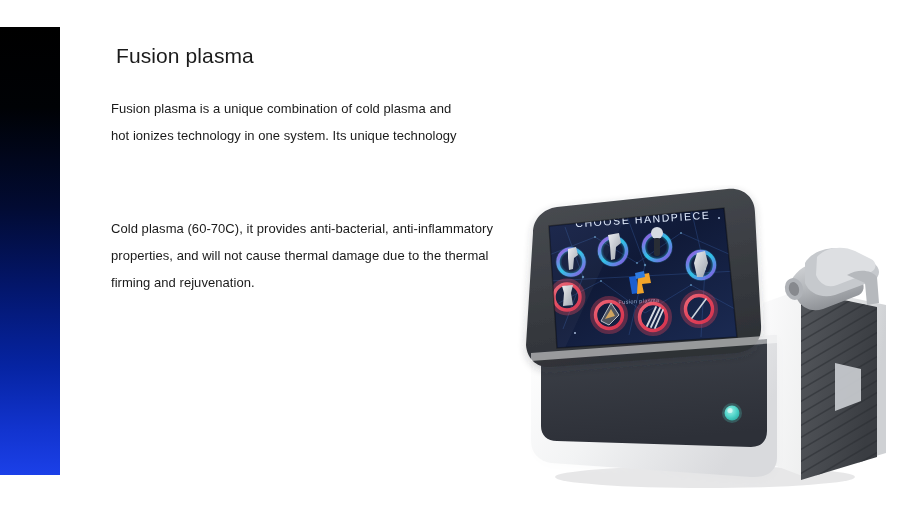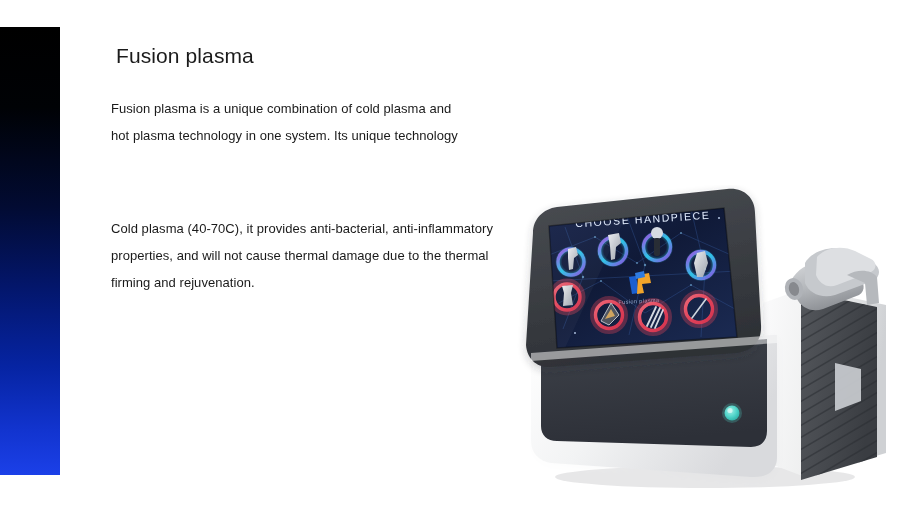--- a/index.html
+++ b/index.html
@@ -70,25 +70,25 @@
 <body>
 
 <div class="slide">
 
   <div class="accent-bar"></div>
 
   <div class="title">Fusion plasma</div>
 
   <div class="para para-intro">
     <p>Fusion plasma is a unique combination of cold plasma and</p>
-    <p>hot plasma technology in one system. Its unique technology</p>
+    <p>hot ionizes technology in one system. Its unique technology</p>
   </div>
 
   <div class="para para-cold">
-    <p>Cold plasma (40-70C), it provides anti-bacterial, anti-inflammatory</p>
+    <p>Cold plasma (60-70C), it provides anti-bacterial, anti-inflammatory</p>
     <p>properties, and will not cause thermal damage due to the thermal</p>
     <p>firming  and rejuvenation.</p>
   </div>
 
   <div class="device">
     <svg viewBox="0 0 390 305" xmlns="http://www.w3.org/2000/svg">
       <defs>
         <linearGradient id="shellG" x1="0" y1="0" x2="1" y2="0.4">
           <stop offset="0%" stop-color="#ffffff"></stop>
           <stop offset="45%" stop-color="#f2f3f4"></stop>

